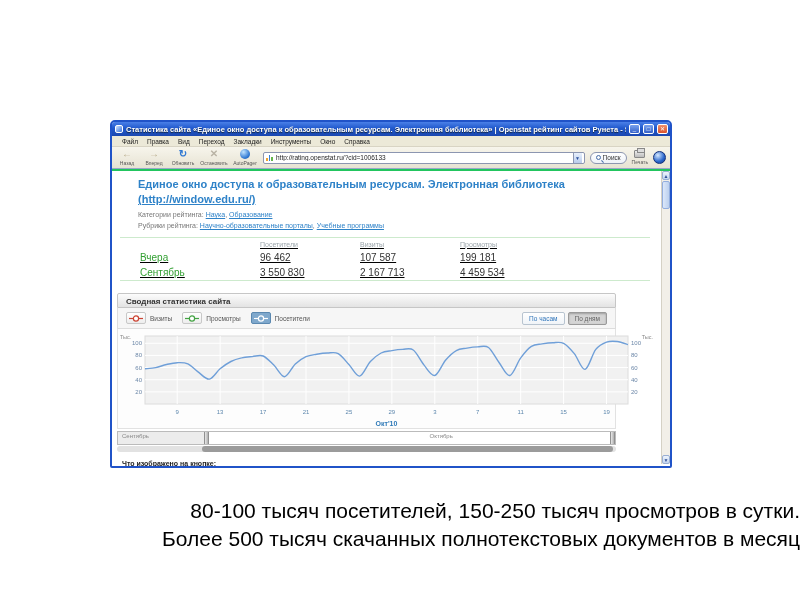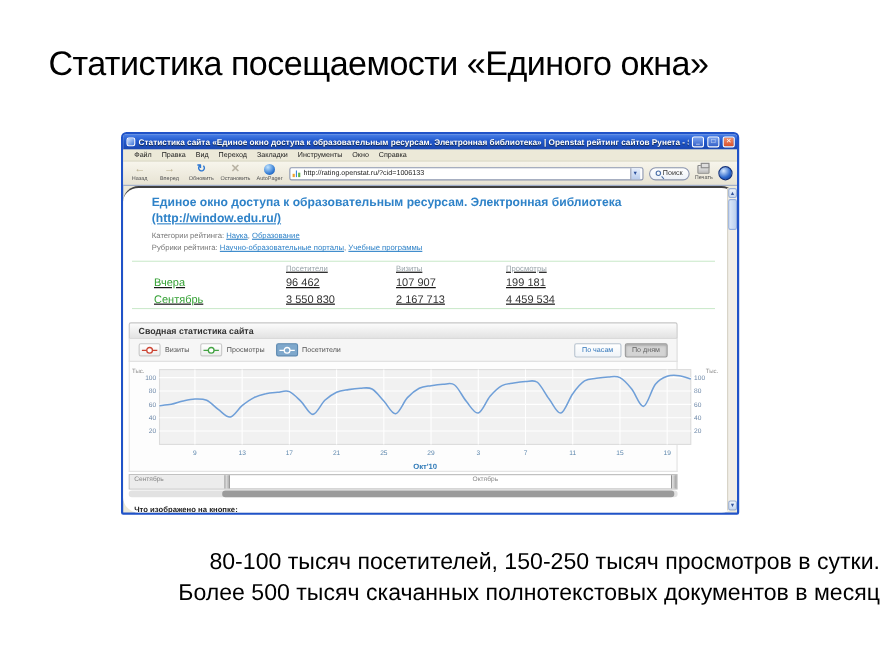--- a/index.html
+++ b/index.html
@@ -42,21 +42,21 @@
   .searchbox { height:12px; border:1px solid #8c96b0; border-radius:6px; background:linear-gradient(#fff,#eef2f8); display:flex; align-items:center; gap:2px; padding:0 5px; flex:none; }
   .mag { width:5px; height:5px; border:1px solid #4a6fa8; border-radius:50%; position:relative; flex:none; }
   .mag::after { content:""; position:absolute; width:3px; height:1px; background:#4a6fa8; transform:rotate(45deg); left:4px; top:5px; }
   .search-label { font-size:6.5px; color:#333; }
   .print { display:flex; flex-direction:column; align-items:center; flex:none; }
   .print-ico { width:11px; height:8px; background:linear-gradient(#eee,#bbb); border:1px solid #888; border-radius:1px; position:relative; }
   .print-ico::before { content:""; position:absolute; left:2px; top:-3px; width:6px; height:3px; background:#ddd; border:1px solid #888; }
   .logo { width:13px; height:13px; border-radius:50%; background:radial-gradient(circle at 35% 30%,#d6e9ff,#2a66cc 60%,#143b8c); border:1px solid #12307a; flex:none; }
 
   
-  .content { position:absolute; top:47px; left:0; right:0; bottom:0; background:#fff; border-top:2px solid #404040; overflow:hidden;border-radius:14px; }
+  .content { position:absolute; top:47px; left:0; right:0; bottom:0; background:#fff; border-top:2px solid #22c55e; overflow:hidden; }
   .site-heading { position:absolute; left:26px; top:6px; width:480px; font-size:11px; font-weight:bold; color:#2e82c8; line-height:15px; }
   .site-heading .url { text-decoration:underline; }
   .meta { position:absolute; left:26px; font-size:7px; color:#777; }
   .meta.m1 { top:40px; } .meta.m2 { top:51px; }
   .meta a, .meta .lnk { color:#2e82c8; text-decoration:underline; cursor:pointer; }
 
   .stats { position:absolute; left:8px; top:66px; width:530px;text-decoration:underline; }
   .stats-sep { height:1px; background:#cdeacd; }
   .stats-row { display:flex; align-items:center; }
   .stats-row.hdr { height:12px; font-size:7px; color:#9aa4aa; }
@@ -94,21 +94,20 @@
   .vscroll { position:absolute; top:49px; right:0; bottom:2px; width:9px; background:#f2efe8; border-left:1px solid #d5d1c5; }
   .vs-btn { position:absolute; left:0; width:8px; height:9px; background:linear-gradient(#eef4fc,#c5d6f0); border:1px solid #98aed4; border-radius:2px; font-size:5px; color:#34549c; text-align:center; line-height:8px; }
   .vs-btn.up { top:0; } .vs-btn.down { bottom:0; }
   .vs-thumb { position:absolute; left:0; top:10px; width:8px; height:28px; background:linear-gradient(90deg,#dce8fa,#bcd0ee); border:1px solid #93aede; border-radius:2px; cursor:grab; }
 </style>
 </head>
 <body>
 
 <div id="slide">
 
-  <div class="slide-title">Статистика посещаемости «Единого окна»</div>
 
   <div class="window">
 
     <div class="titlebar">
       <span class="titlebar-icon"></span>
       <span class="titlebar-text">Статистика сайта «Единое окно доступа к образовательным ресурсам. Электронная библиотека» | Openstat рейтинг сайтов Рунета - SeaMonkey</span>
       <span class="win-btn min">_</span>
       <span class="win-btn max">□</span>
       <span class="win-btn close">✕</span>
     </div>
@@ -187,21 +186,21 @@
         <div class="stats-sep"></div>
         <div class="stats-row hdr">
           <span class="c0"></span>
           <span class="cc">Посетители</span>
           <span class="cc">Визиты</span>
           <span class="cc">Просмотры</span>
         </div>
         <div class="stats-row dat">
           <span class="c0 green-lbl">Вчера</span>
           <span class="cc">96 462</span>
-          <span class="cc">107 907</span>
+          <span class="cc">107 587</span>
           <span class="cc">199 181</span>
         </div>
         <div class="stats-row dat">
           <span class="c0 green-lbl">Сентябрь</span>
           <span class="cc">3 550 830</span>
           <span class="cc">2 167 713</span>
           <span class="cc">4 459 534</span>
         </div>
         <div class="stats-sep"></div>
       </div>

